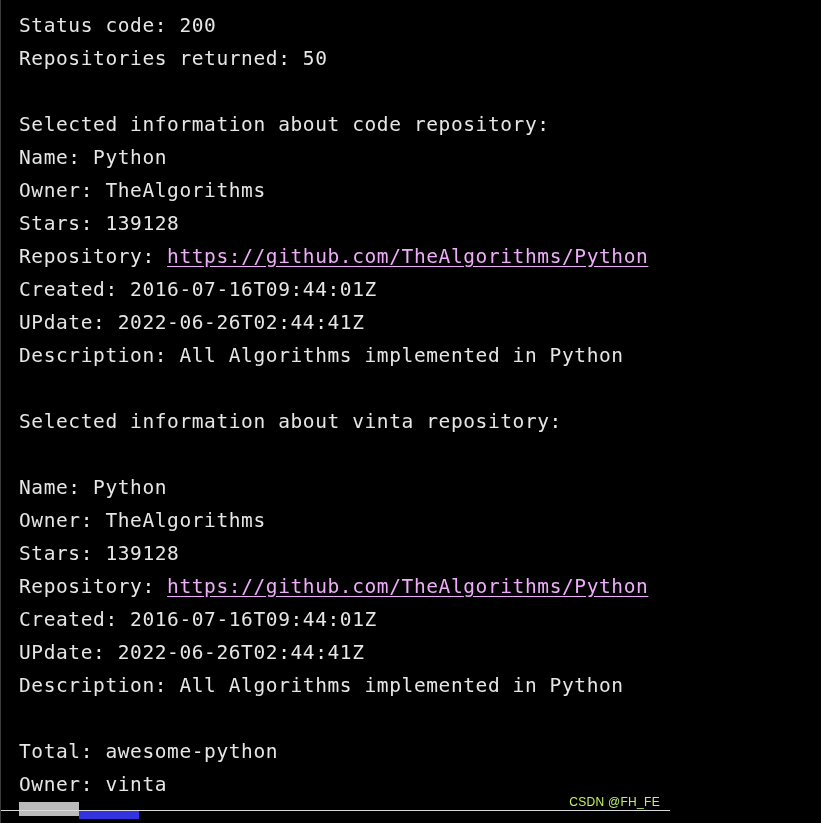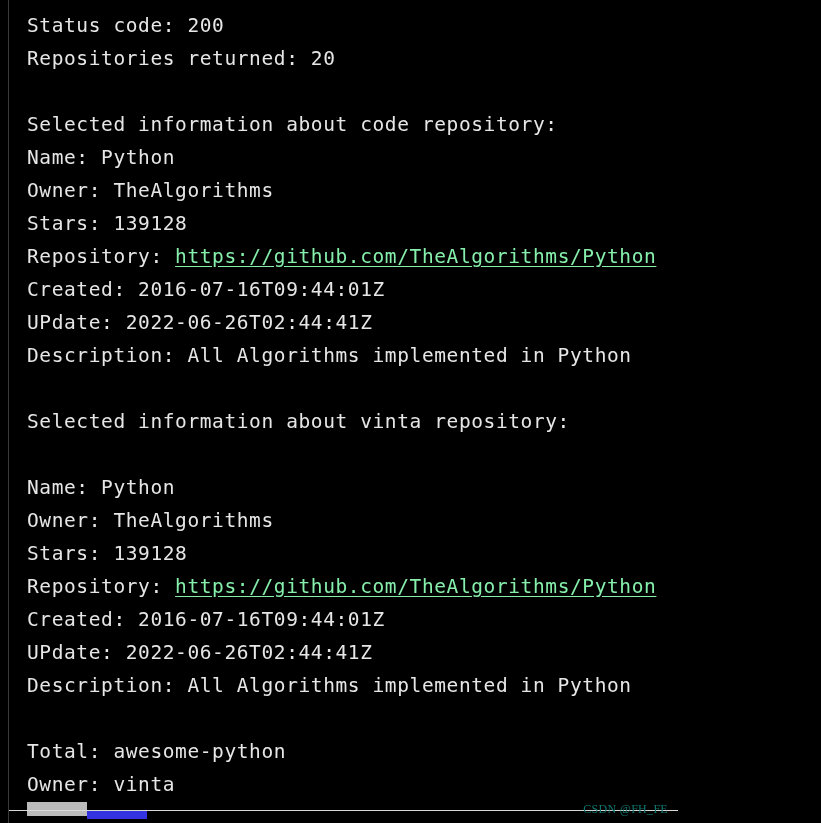--- a/index.html
+++ b/index.html
@@ -16,21 +16,20 @@
   }
 
   #terminal {
     position: relative;
     width: 670px;
     height: 823px;
     background: #000000;
     box-sizing: border-box;
     border-left: 1px solid #3a3a3a;
     overflow: hidden;
-    margin-left: 8px;
   }
 
   #console-output {
     position: absolute;
     left: 0;
     top: 0;
     width: 821px;
     padding: 9px 0 0 18px;
     box-sizing: border-box;
   }
@@ -43,21 +42,21 @@
     white-space: pre;
     letter-spacing: 0.6px;
     font-family: "DejaVu Sans Mono", "Liberation Mono", monospace;
   }
 
   .line.blank {
     color: transparent;
   }
 
   .line .link {
-    color: #86efac;
+    color: #f0abfc;
     text-decoration: underline;
     text-underline-offset: 3px;
   }
 
   
   #hscrollbar {
     position: absolute;
     left: 0;
     bottom: 0;
     width: 821px;
@@ -85,36 +84,36 @@
     left: 78px;
     top: 1px;
     width: 60px;
     height: 8px;
     background: #3333e0;
   }
 
   #watermark {
     position: absolute;
     right: 10px;
-    bottom: 6px;
-    font-family: Liberation Serif, serif;
+    bottom: 14px;
+    font-family: Liberation Sans, sans-serif;
     font-size: 12px;
-    color: #0f766e;
+    color: #bef264;
     letter-spacing: 0.3px;
     white-space: pre;
   }
 </style>
 </head>
 <body>
 
 <div id="terminal">
 
   <div id="console-output">
       <div class="line">Status code: 200</div>
-      <div class="line">Repositories returned: 20</div>
+      <div class="line">Repositories returned: 50</div>
       <div class="line blank">&nbsp;</div>
       <div class="line">Selected information about code repository:</div>
       <div class="line">Name: Python</div>
       <div class="line">Owner: TheAlgorithms</div>
       <div class="line">Stars: 139128</div>
       <div class="line"><span>Repository: </span><span class="link">https://github.com/TheAlgorithms/Python</span></div>
       <div class="line">Created: 2016-07-16T09:44:01Z</div>
       <div class="line">UPdate: 2022-06-26T02:44:41Z</div>
       <div class="line">Description: All Algorithms implemented in Python</div>
       <div class="line blank">&nbsp;</div>

